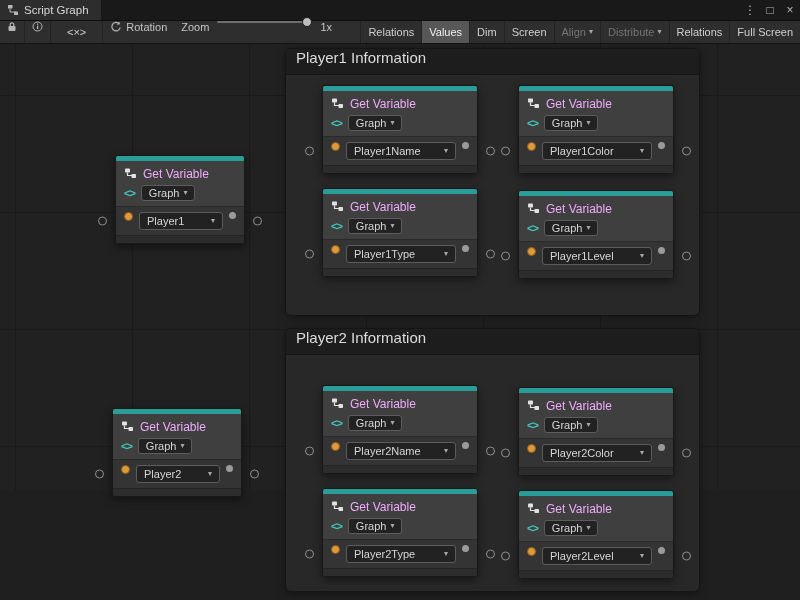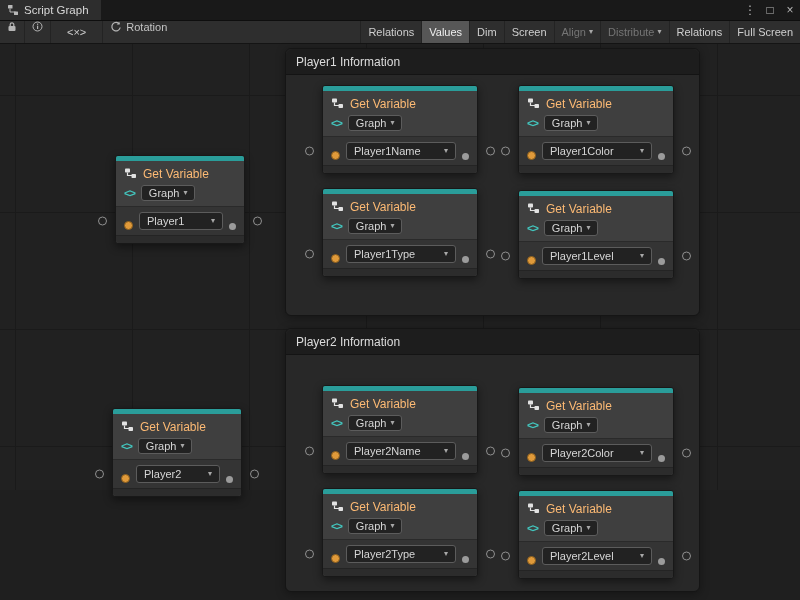--- a/index.html
+++ b/index.html
@@ -30,35 +30,35 @@
   
   .canvas{position:relative;flex:1;background:#212121;
     background-image:linear-gradient(#1a1a1a 1px,transparent 1px),
                      linear-gradient(90deg,#1a1a1a 1px,transparent 1px);
     background-size:117px 117px;background-position:15px 51px}
 
   
   .group{position:absolute;background:#282828;border:1px solid #151515;border-radius:6px;
     box-shadow:0 2px 10px rgba(0,0,0,.35)}
   .group-header{height:26px;background:#1d1d1d;border-bottom:1px solid #141414;
-    border-radius:6px 6px 0 0;display:flex;align-items:center;padding:0 10px;
-    font-size:12px;color:#dcdcdc}
+    border-radius:6px 6px 0 0;display:flex;padding:0 10px;
+    font-size:15px;color:#dcdcdc}
 
   
   .node{position:absolute;background:#3a3a3a;border:1px solid #181818;border-radius:3px;
     box-shadow:0 3px 8px rgba(0,0,0,.45)}
   .node-strip{height:5px;background:#2a9d9a;border-radius:2px 2px 0 0}
   .node-head{padding:3px 8px 4px;background:#3f3f3f}
   .head-row{display:flex;align-items:center;gap:6px;height:19px}
-  .node-title{font-size:12px;color:#fdba74}
+  .node-title{font-size:12px;color:#f0abfc}
   .sub-row{display:flex;align-items:center;gap:6px;height:19px}
   .code-icon{color:#43c7bf;font-weight:bold;font-size:11px;letter-spacing:-1px}
   .dd{display:inline-flex;align-items:center;gap:4px;background:#222;
     border:1px solid #5c5c5c;border-radius:3px;padding:1px 7px;font-size:11px;color:#d6d6d6}
-  .node-body{position:relative;display:flex;align-items:flex-end;gap:6px;padding:5px 8px;
+  .node-body{position:relative;display:flex;align-items:flex-start;gap:6px;padding:5px 8px;
     background:#343434;border-top:1px solid #2a2a2a}
   .node-body .dd{flex:1;justify-content:space-between;padding:2px 7px}
   .dot{width:9px;height:9px;border-radius:50%;flex:0 0 auto}
   .dot-orange{background:#e09a3a;border:1px solid #8a5e1e}
   .dot-gray{width:7px;height:7px;background:#9b9b9b}
   .port{position:absolute;width:9px;height:9px;border:1px solid #8f8f8f;border-radius:50%;
     top:50%;transform:translateY(-50%);background:transparent}
   .port-left{left:-18px}
   .port-right{right:-18px}
   .node-foot{height:8px;background:#2c2c2c;border-top:1px solid #242424;border-radius:0 0 3px 3px}
@@ -101,20 +101,27 @@
     <div class="tool-btn" style="padding:0 16px">
       <span>&lt;×&gt;</span>
     </div>
     <div class="tool-seg" style="border-right:none">
       <svg width="12" height="12" viewBox="0 0 12 12">
         <path d="M9.5 3.2 A4.2 4.2 0 1 0 10.2 6.5" stroke="#b5b5b5" stroke-width="1.2" fill="none"></path>
         <path d="M9.5 0.8 V3.6 H6.7 Z" fill="#b5b5b5"></path>
       </svg>
       <span class="tool-label">Rotation</span>
     </div>
+    <div class="tool-seg" style="border-right:none">
+      <span class="tool-label">Zoom</span>
+      <div class="slider">
+        <div class="slider-handle"></div>
+      </div>
+      <span class="tool-label">1x</span>
+    </div>
     <div class="tb-spacer"></div>
     <div class="tool-btn" style="border-left:1px solid #232323">
       <span>Relations</span>
     </div>
     <div class="tool-btn active">
       <span>Values</span>
     </div>
     <div class="tool-btn">
       <span>Dim</span>
     </div>

